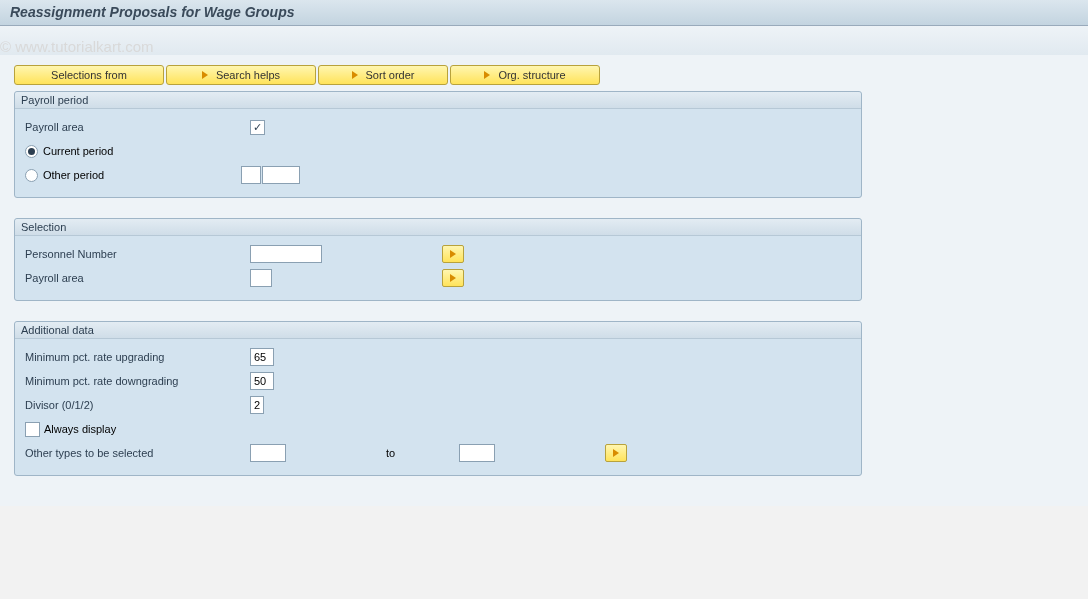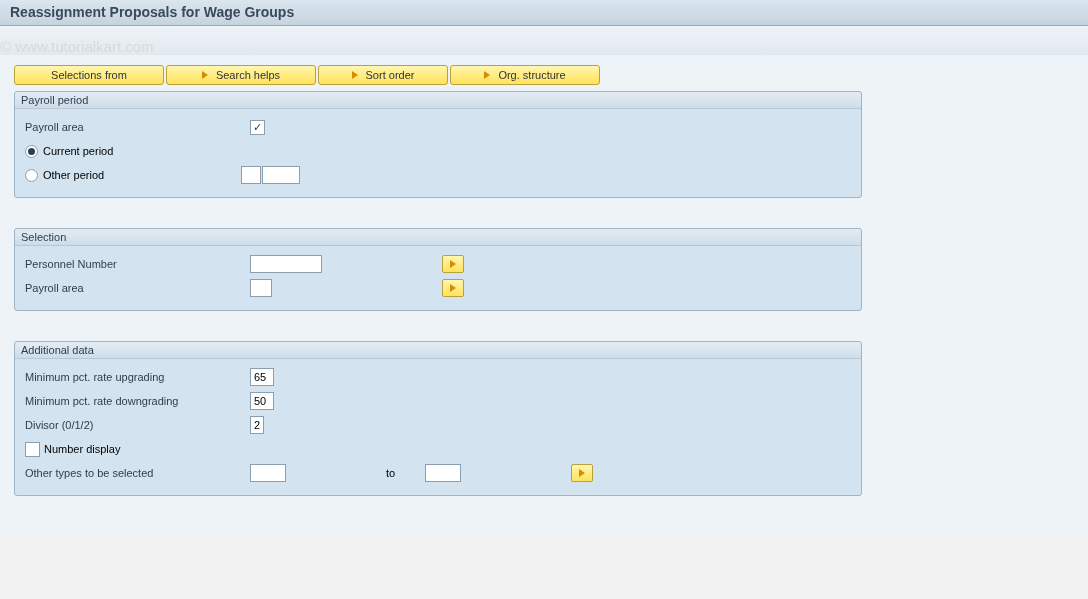--- a/index.html
+++ b/index.html
@@ -11,20 +11,21 @@
       height: 599px;
       overflow: hidden;
     }
     .titlebar {
       background: linear-gradient(#dbe6ee, #c3d4e0);
       border-bottom: 1px solid #9ab;
       padding: 4px 10px;
       height: 26px;
     }
     .titlebar h1 {
+      font-style: italic;
       font-weight: bold;
       font-size: 14px;
       color: #3a4a5a;
     }
     .toolbar-strip {
       background: linear-gradient(#eef3f7, #dfe8ef);
       border-bottom: 1px solid #b8c6d1;
       height: 34px;
     }
     .watermark {
@@ -59,21 +60,21 @@
       width: 0; height: 0;
       border-top: 4px solid transparent;
       border-bottom: 4px solid transparent;
       border-left: 6px solid #d88b00;
       display: inline-block;
     }
     .sap-group {
       border: 1px solid #9fb5c7;
       border-radius: 3px;
       background: #d3e3ef;
-      margin-bottom: 30px;
+      margin-bottom: 20px;
       width: 848px;
     }
     .sap-group-title {
       font-size: 11px;
       color: #2c3e50;
       background: linear-gradient(#e3ecf3, #cfdde8);
       padding: 2px 6px;
       border-bottom: 1px solid #b6c8d6;
       border-radius: 3px 3px 0 0;
     }
@@ -139,21 +140,21 @@
       color: #fff;
       font-weight: bold;
       font-size: 12px;
       display: inline-flex;
       align-items: center;
       justify-content: center;
       border: 1px solid #1c7d1c;
     }
     .col-input { margin-left: 0px; }
     .col-arrow { margin-left: 120px; }
-    .to-label { width: 39px; display: inline-block; text-align: left; }
+    .to-label { width: 73px; display: inline-block; text-align: left; }
   </style>
 </head>
 <body>
 
 <div class="titlebar">
   <h1>Reassignment Proposals for Wage Groups</h1>
 </div>
 <div class="toolbar-strip"></div>
 <div class="watermark">© www.tutorialkart.com</div>
 
@@ -232,21 +233,21 @@
       <div class="field-row">
         <span class="field-label">Minimum pct. rate downgrading</span>
         <input class="sap-input" style="width: 24px;" value="50">
       </div>
       <div class="field-row">
         <span class="field-label">Divisor (0/1/2)</span>
         <input class="sap-input" style="width: 14px;" value="2">
       </div>
       <div class="field-row">
         <span class="sap-checkbox" style="margin-right:4px"></span>
-        <span>Number display</span>
+        <span>Always display</span>
       </div>
       <div class="field-row">
         <span class="field-label">Other types to be selected</span>
         <input class="sap-input" style="width: 36px;" value="">
         <span style="width:100px"></span>
         <span class="to-label">to</span>
         <input class="sap-input" style="width: 36px;" value="">
         <span style="width:110px"></span>
         <span class="icon-btn">
             <span class="arrow-right-icon"></span>

